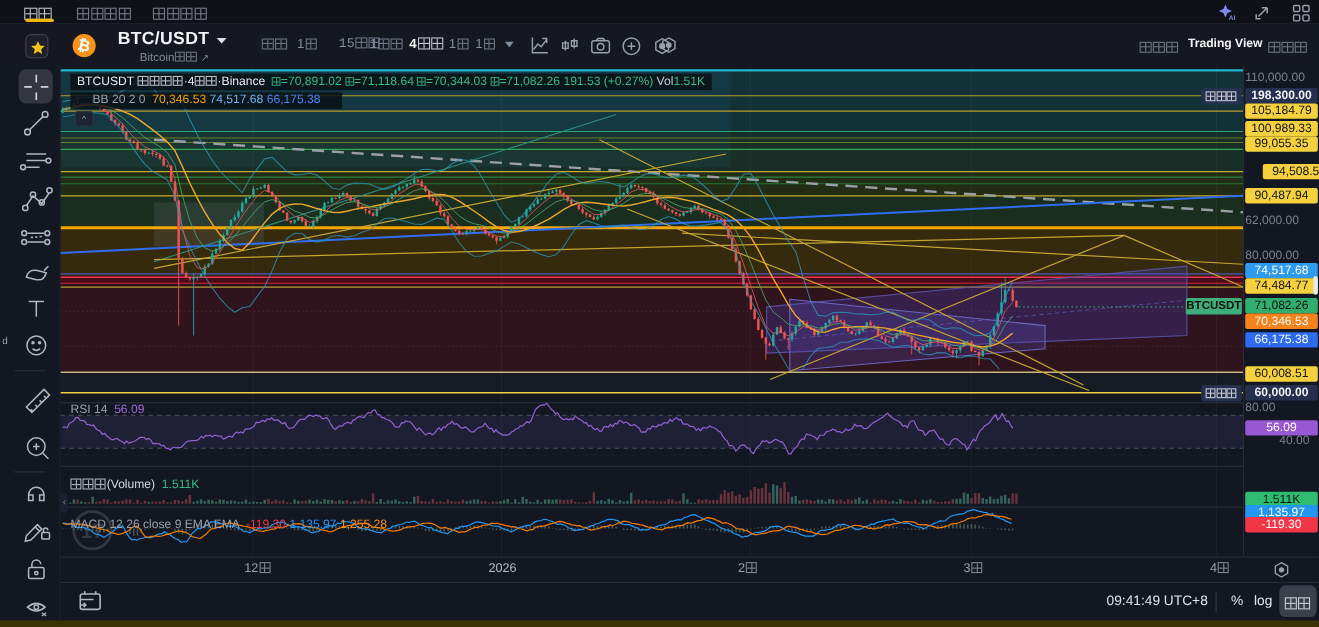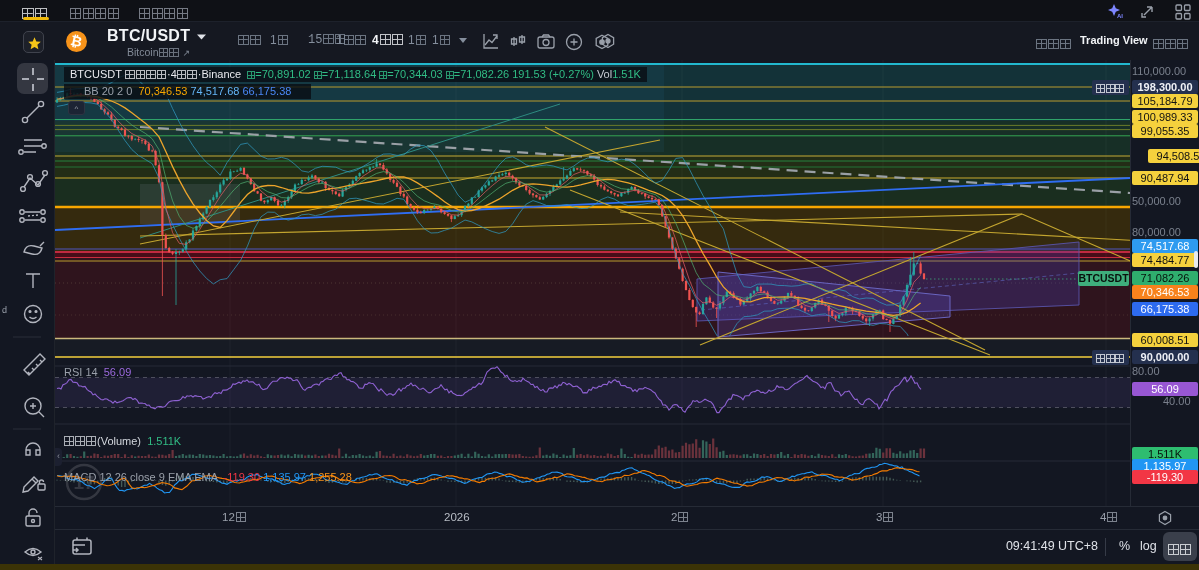--- a/index.html
+++ b/index.html
@@ -225,29 +225,29 @@
 <div class="abs" style="left:64px;top:435px;color:#d4d8de;font-size:11px;white-space:nowrap;"><span style="color:#d4d8de;"><i class="h" style="width:10px;height:10px;margin-right:1px;"></i><i class="h" style="width:10px;height:10px;margin-right:1px;"></i><i class="h" style="width:10px;height:10px;margin-right:1px;"></i></span>(Volume) &nbsp;<span style="color:#31bd85;">1.511K</span></div>
 <div class="abs" style="left:64px;top:471px;color:#9aa0aa;font-size:11px;white-space:nowrap;">MACD 12 26 close 9 EMA EMA &nbsp;<span style="color:#f23645;">-119.30</span> <span style="color:#2196f3;">1,135.97</span> <span style="color:#f7931a;">1,255.28</span></div>
 <div class="abs" style="left:1130px;top:60px;width:69px;height:469px;background:#131722;border-left:1px solid #262b36;"></div>
 <div class="glab" style="top:64px;">110,000.00</div>
 <div class="lbl" style="top:80px;background:#24304e;color:#eef0f5;font-weight:bold;">198,300.00</div>
 <div class="lbl" style="top:94px;background:#f5d13d;color:#111;">105,184.79</div>
 <div class="lbl" style="top:110px;background:#f5d13d;color:#111;">100,989.33</div>
 <div class="lbl" style="top:124px;background:#f5d13d;color:#111;">99,055.35</div>
 <div class="lbl" style="top:149px;background:#f5d13d;color:#111;margin-left:16px;">94,508.59</div>
 <div class="lbl" style="top:170.5px;background:#f5d13d;color:#111;">90,487.94</div>
-<div class="glab" style="top:194px;">50,000.00</div>
+<div class="glab" style="top:194px;">62,000.00</div>
 <div class="glab" style="top:225px;">80,000.00</div>
 <div class="lbl" style="top:239px;background:#2e9bf0;color:#fff;">74,517.68</div>
 <div class="lbl" style="top:253px;background:#f5d13d;color:#111;">74,484.77</div>
 <div class="lbl" style="top:271px;background:#2fae6e;color:#06130c;">71,082.26</div>
 <div class="lbl" style="top:285px;background:#f7821c;color:#fff;">70,346.53</div>
 <div class="lbl" style="top:301.5px;background:#2d6bf0;color:#fff;">66,175.38</div>
 <div class="lbl" style="top:333px;background:#f5d13d;color:#111;">60,008.51</div>
-<div class="lbl" style="top:350px;background:#24304e;color:#eef0f5;font-weight:bold;">90,000.00</div>
+<div class="lbl" style="top:350px;background:#24304e;color:#eef0f5;font-weight:bold;">60,000.00</div>
 <div class="glab" style="top:363.5px;">80.00</div>
 <div class="lbl" style="top:382px;background:#9857d3;color:#fff;">56.09</div>
 <div class="glab" style="top:394px;margin-left:31px;">40.00</div>
 <div class="lbl" style="top:446.5px;background:#2ebd70;color:#07130c;">1.511K</div>
 <div class="lbl" style="top:459px;background:#2196f3;color:#fff;">1,135.97</div>
 <div class="lbl" style="top:470px;background:#f23645;color:#fff;">-119.30</div>
 <div class="abs" style="left:1194px;top:251px;width:4px;height:17px;background:#e8eaee;border-radius:2px;"></div>
 <div class="tag" style="left:1092px;top:80px;width:37px;background:#24304e;color:#eef0f5;font-weight:bold;padding-top:1px;"><i class="h" style="width:9px;height:9px;margin-right:0.5px;"></i><i class="h" style="width:9px;height:9px;margin-right:0.5px;"></i><i class="h" style="width:9px;height:9px;margin-right:0.5px;"></i></div>
 <div class="tag" style="left:1078px;top:271px;width:51px;background:#3fae7c;color:#08130d;font-weight:bold;font-size:10.5px;">BTCUSDT</div>
 <div class="tag" style="left:1092px;top:350px;width:37px;background:#24304e;color:#eef0f5;font-weight:bold;padding-top:1px;"><i class="h" style="width:9px;height:9px;margin-right:0.5px;"></i><i class="h" style="width:9px;height:9px;margin-right:0.5px;"></i><i class="h" style="width:9px;height:9px;margin-right:0.5px;"></i></div>

